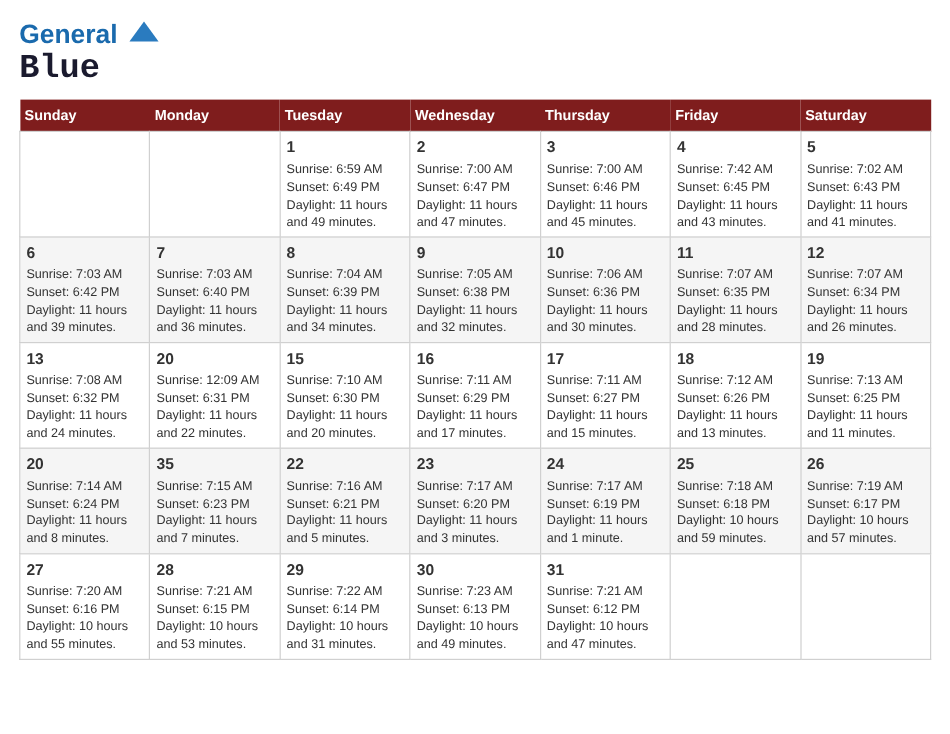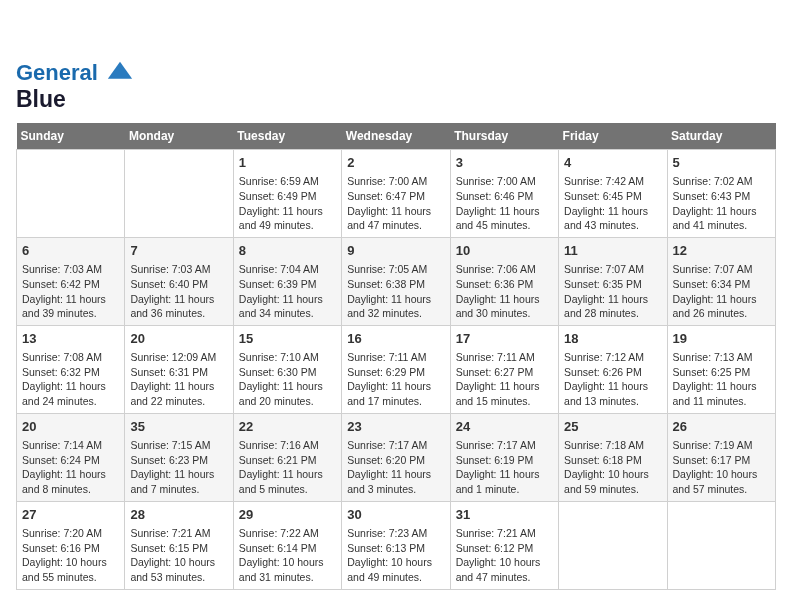--- a/index.html
+++ b/index.html
@@ -36,21 +36,21 @@
     .location {
       font-size: 16px;
       color: #555;
     }
     table {
       width: 100%;
       border-collapse: collapse;
       font-size: 11px;
     }
     th {
-      background-color: #737373;
+      background-color: #7f1d1d;
       color: #fff;
       padding: 6px 4px;
       text-align: left;
       font-size: 12px;
       font-weight: bold;
     }
     td {
       border: 1px solid #d0d0d0;
       vertical-align: top;
       padding: 4px 5px;
@@ -75,29 +75,29 @@
     .empty {
       background-color: #fff !important;
     }
   </style>
 </head>
 <body>
 
 <div class="header">
   <div class="logo">
     <div>
-      <div style="display:flex;align-items:center;margin-top:44px;">
+      <div style="display:flex;align-items:center;">
         <div style="font-size:22px;font-weight:bold;color:#1a1a2e;line-height:1.1;">
           <span style="color:#1a6aad;">General</span>
           <svg class="logo-icon" viewBox="0 0 30 30" style="display:inline-block;vertical-align:middle;margin:0 2px;">
             <polygon points="15,2 28,20 2,20" fill="#2a7bbf"></polygon>
           </svg>
         </div>
       </div>
-      <div style="font-size:23px;font-weight:bold;color:#1a1a2e;margin-top:-2px;">Blue</div>
+      <div style="font-size:28px;font-weight:bold;color:#1a1a2e;margin-top:-2px;font-family:Liberation Mono, monospace;">Blue</div>
     </div>
   </div>
   <div class="title-block">
     <div class="month-title"></div>
     <div class="location"></div>
   </div>
 </div>
 
 <table>
   <thead>

